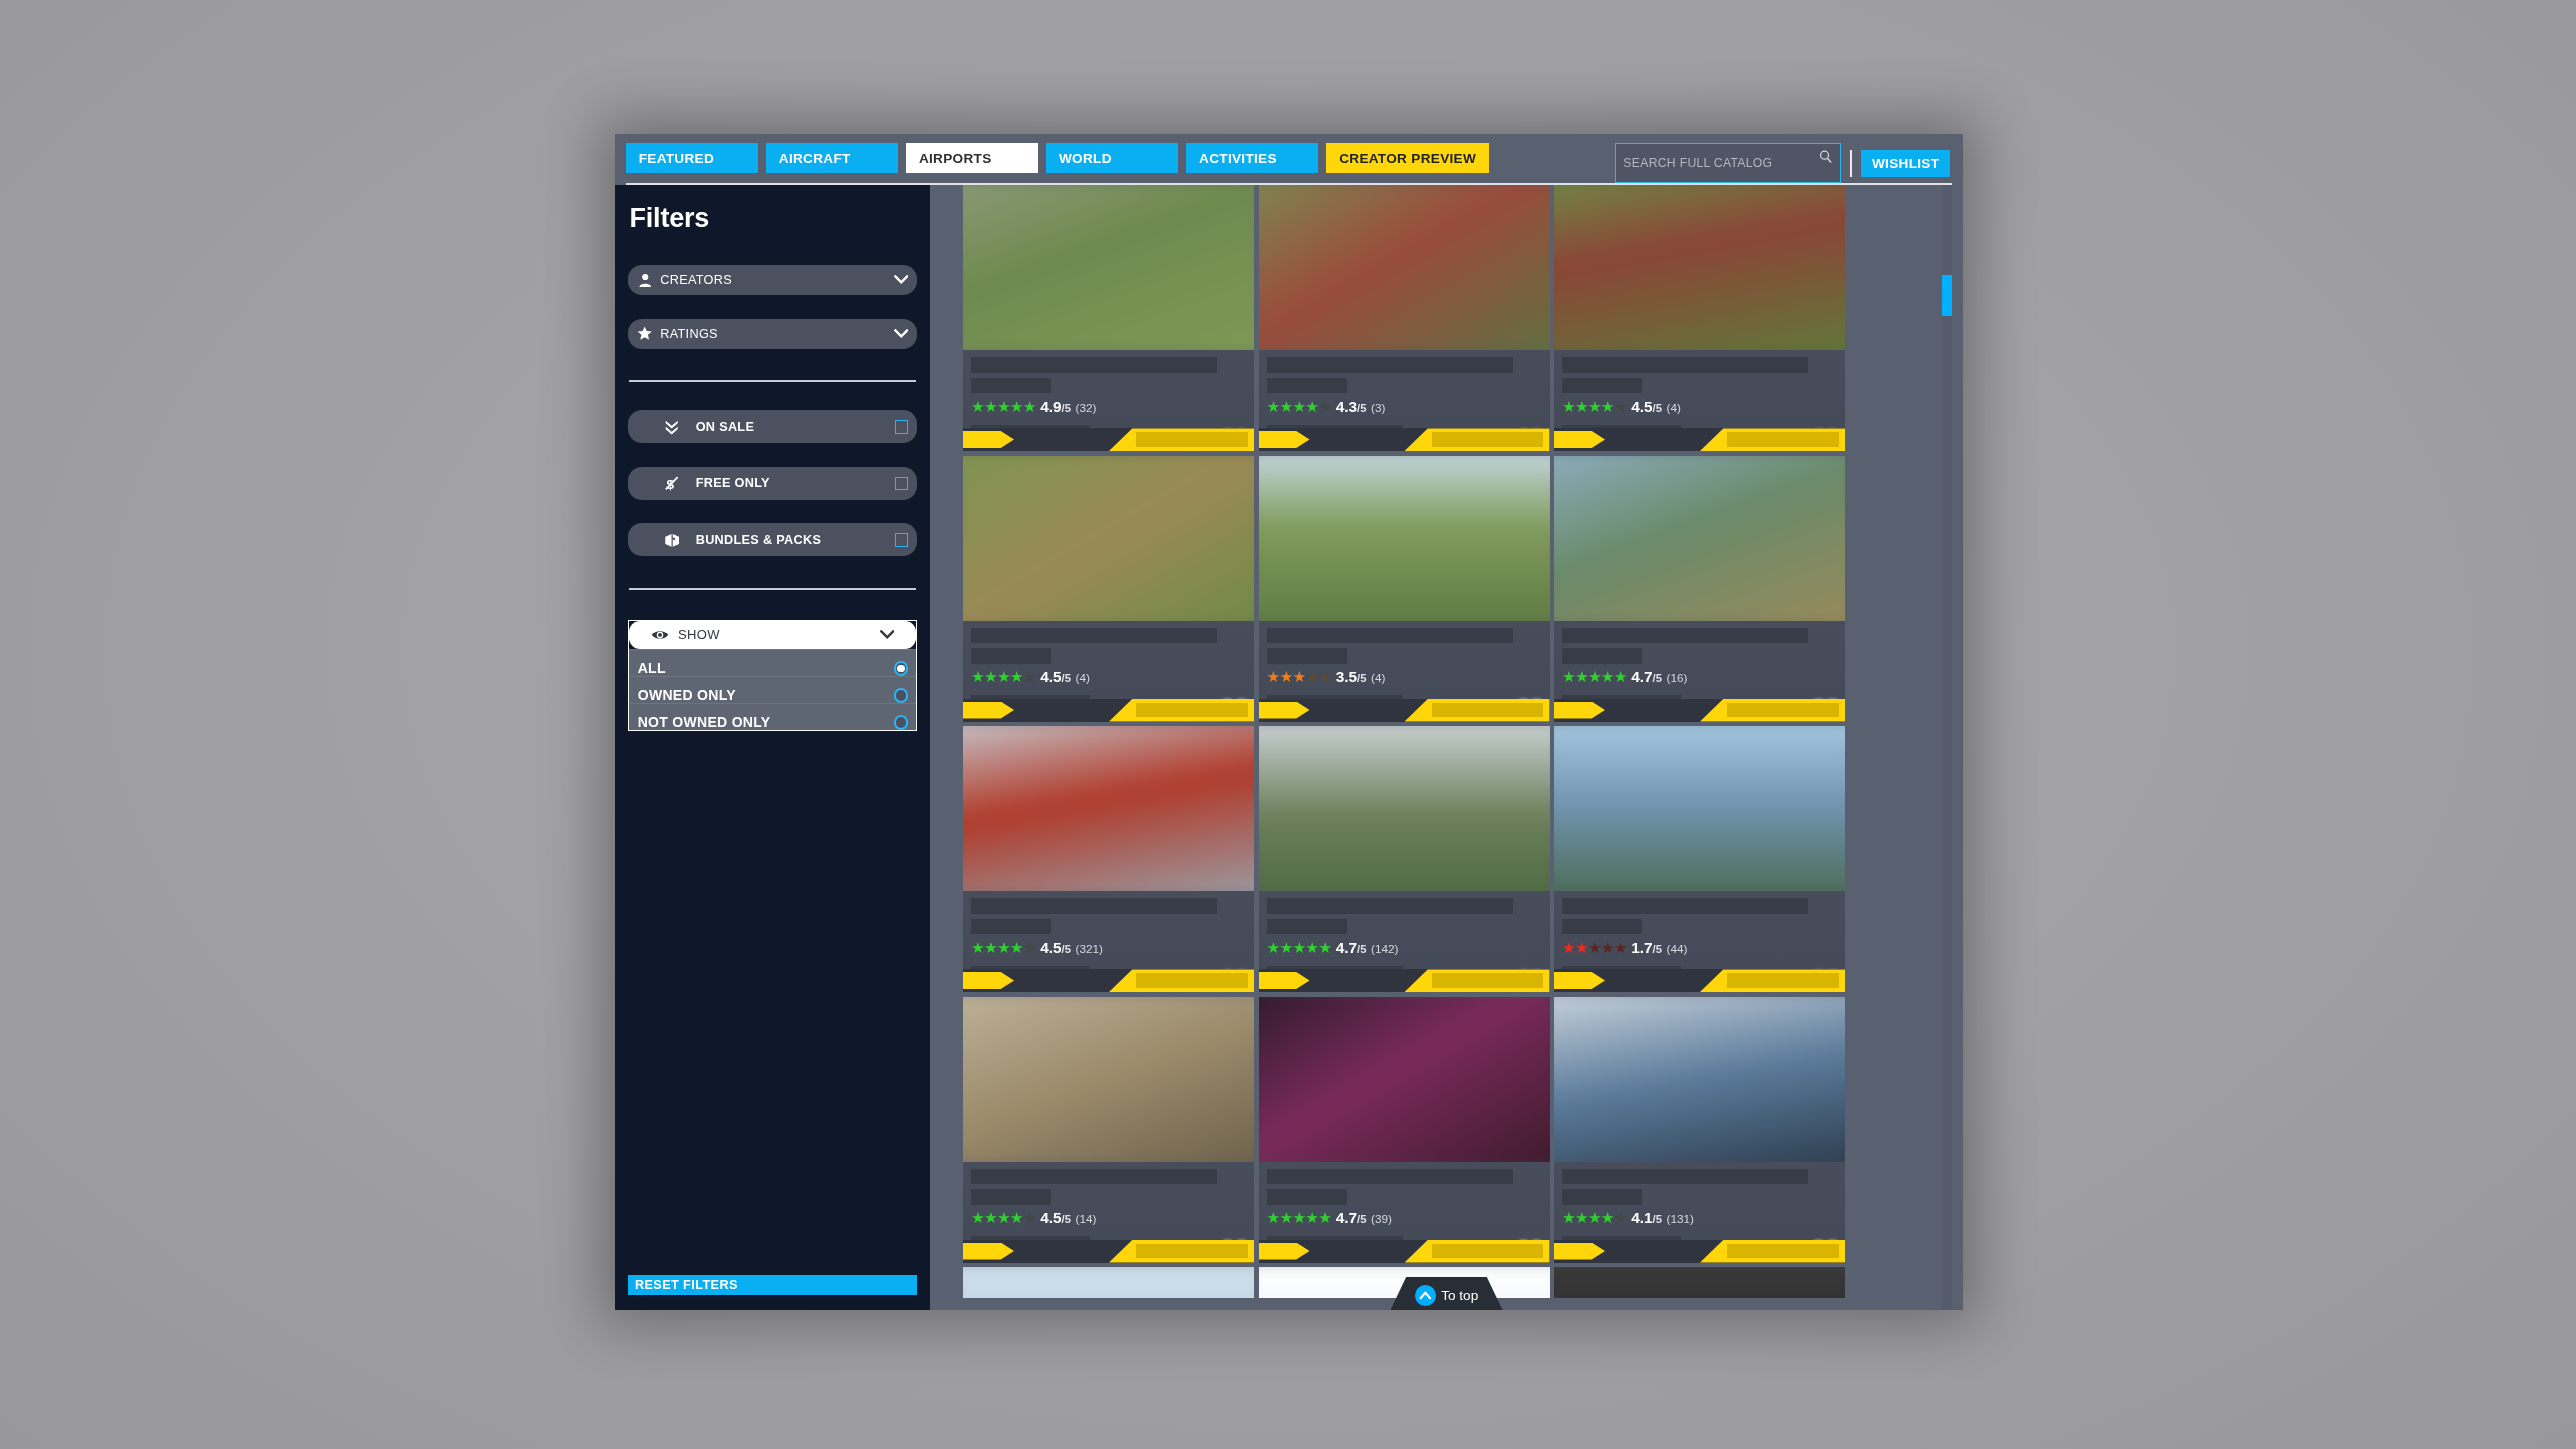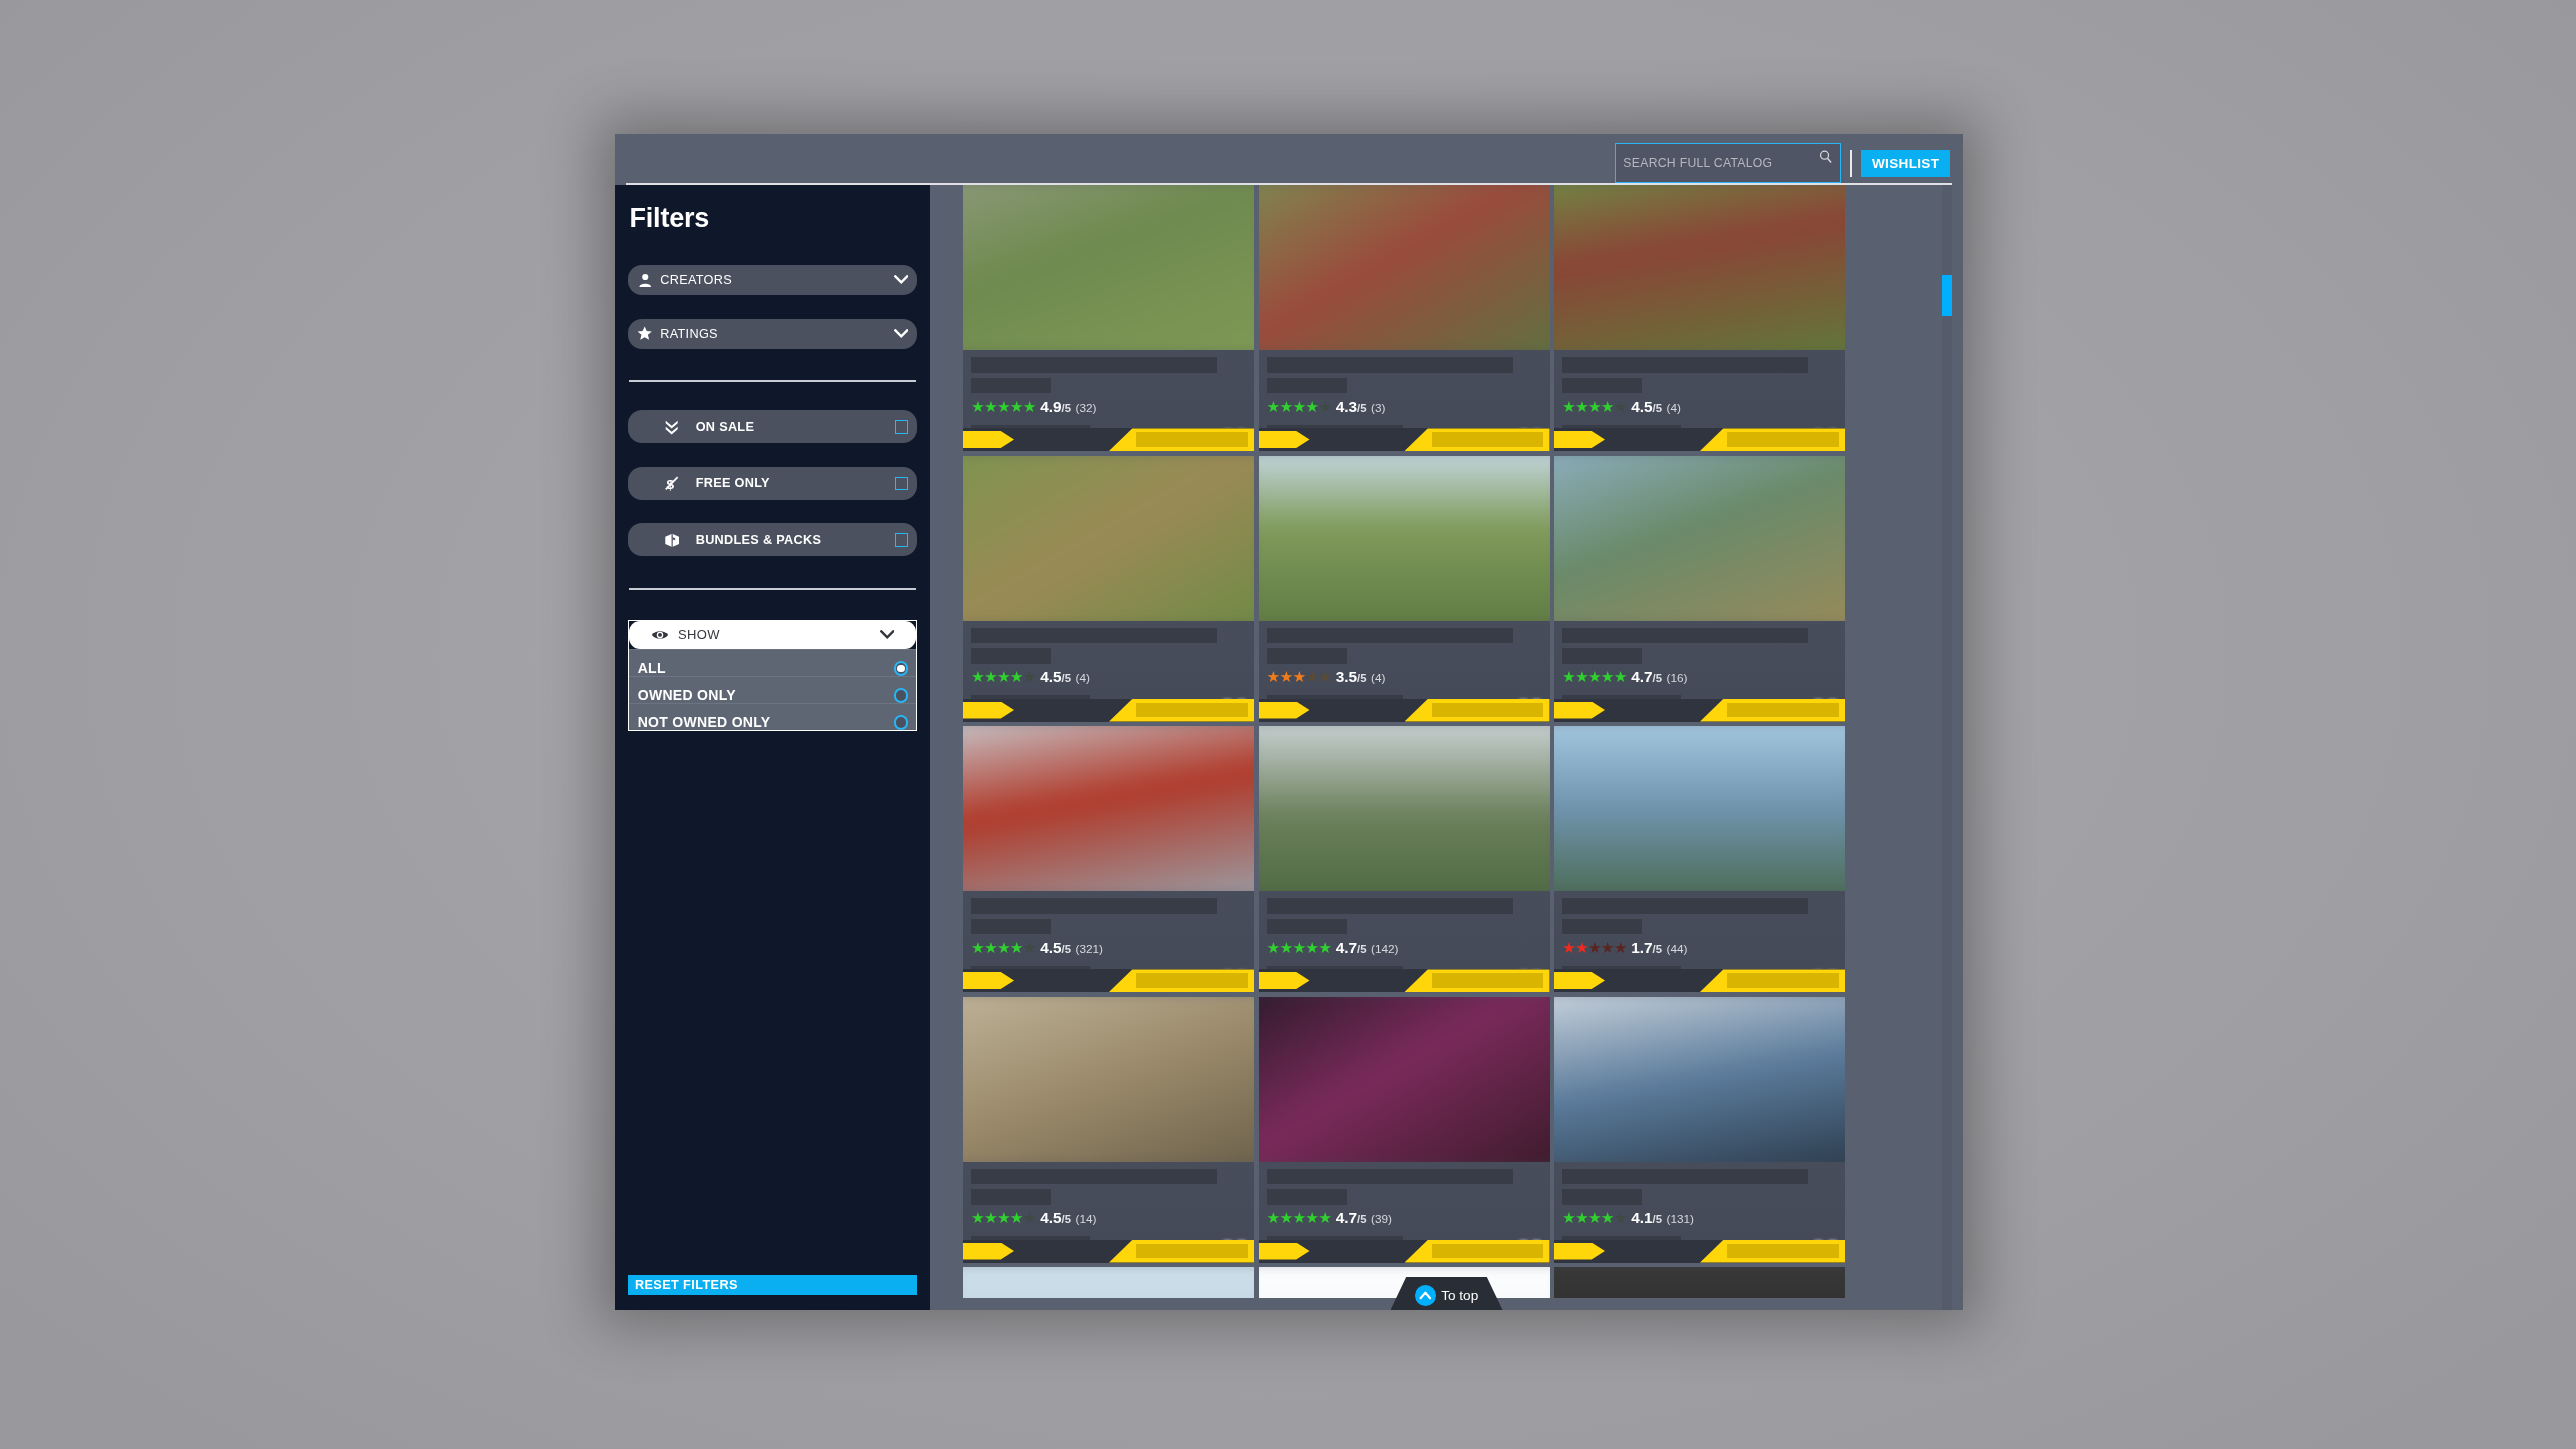--- a/index.html
+++ b/index.html
@@ -265,20 +265,28 @@
   }
 
   svg { display: block; }
 </style>
 </head>
 <body>
 
 <div id="app-window">
 
   <div id="topnav">
+    <div id="nav-tabs" style="display:flex;">
+        <button class="navtab">FEATURED</button>
+        <button class="navtab">AIRCRAFT</button>
+        <button class="navtab active">AIRPORTS</button>
+        <button class="navtab">WORLD</button>
+        <button class="navtab">ACTIVITIES</button>
+        <button class="navtab creator">CREATOR PREVIEW</button>
+      </div>
 
     <div id="nav-right">
       <div id="search-box">
         <input id="search-input" type="text" placeholder="SEARCH FULL CATALOG" style="">
         <span id="search-icon">
           <svg width="15.4" height="15.4" viewBox="0 0 20 20">
             <circle cx="8.5" cy="8" r="5.2" fill="none" stroke="#d8dade" stroke-width="1.6"></circle>
             <line x1="12.3" y1="12" x2="17" y2="17.5" stroke="#d8dade" stroke-width="1.8"></line>
           </svg>
         </span>

